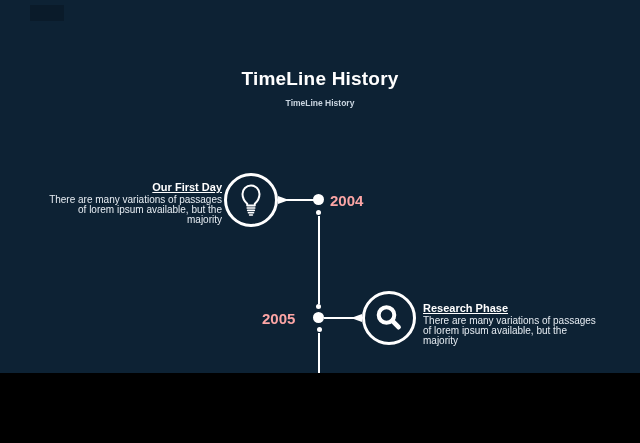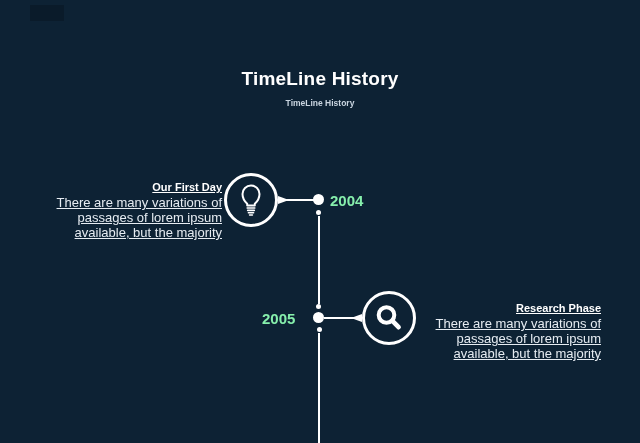--- a/index.html
+++ b/index.html
@@ -1,17 +1,17 @@
 <!DOCTYPE html>
 <html><head>
 <meta charset="utf-8">
 <style>
   html,body { margin:0; padding:0; background:#000; }
   .slide {
-    position:relative; width:640px; height:443px; overflow:hidden;
+    position:relative; width:640px; height:373px; overflow:hidden;
     background:#0d2234; color:#ffffff;
     font-family:"Liberation Sans", sans-serif;
   }
   .corner-rect {
     position:absolute; left:30px; top:5px; width:34px; height:16px;
     background:rgba(0,0,0,0.18);
   }
   .title {
     position:absolute; left:0; right:0; top:68px; margin:0;
     text-align:center; font-size:19px; font-weight:bold; letter-spacing:0.2px;
@@ -41,24 +41,24 @@
   .icon-ring {
     position:absolute; width:54px; height:54px; box-sizing:border-box;
     border:3px solid #ffffff; border-radius:50%;
     display:flex; align-items:center; justify-content:center;
   }
   .ring-1 { left:224px; top:173px; }
   .ring-2 { left:362px; top:291px; }
   .icon-ring svg { display:block; }
   .event { position:absolute; width:178px; }
   .event-1 { left:44px;  top:181px; text-align:right; }
-  .event-2 { left:423px; top:302px; text-align:right; }
+  .event-2 { left:423px; top:302px; text-align:left; }
   .event-title { font-size:11px; font-weight:bold; margin:0 0 2px 0; color:#ffffff;text-decoration:underline; }
-  .event-desc  { font-size:13px; line-height:15px; color:#e6ecf2;text-decoration:underline; }
-  .year { position:absolute; font-size:15px; font-weight:bold; color:#86efac; }
+  .event-desc  { font-size:10px; line-height:10px; color:#e6ecf2; }
+  .year { position:absolute; font-size:15px; font-weight:bold; color:#fca5a5; }
   .year-1 { left:330px; top:192px; }
   .year-2 { left:262px; top:310px; width:50px; text-align:left; }
 </style>
 </head>
 <body>
 
 <div class="slide" style="background: rgb(13, 34, 52); color: rgb(255, 255, 255);">
 
   <div class="corner-rect"></div>
 

